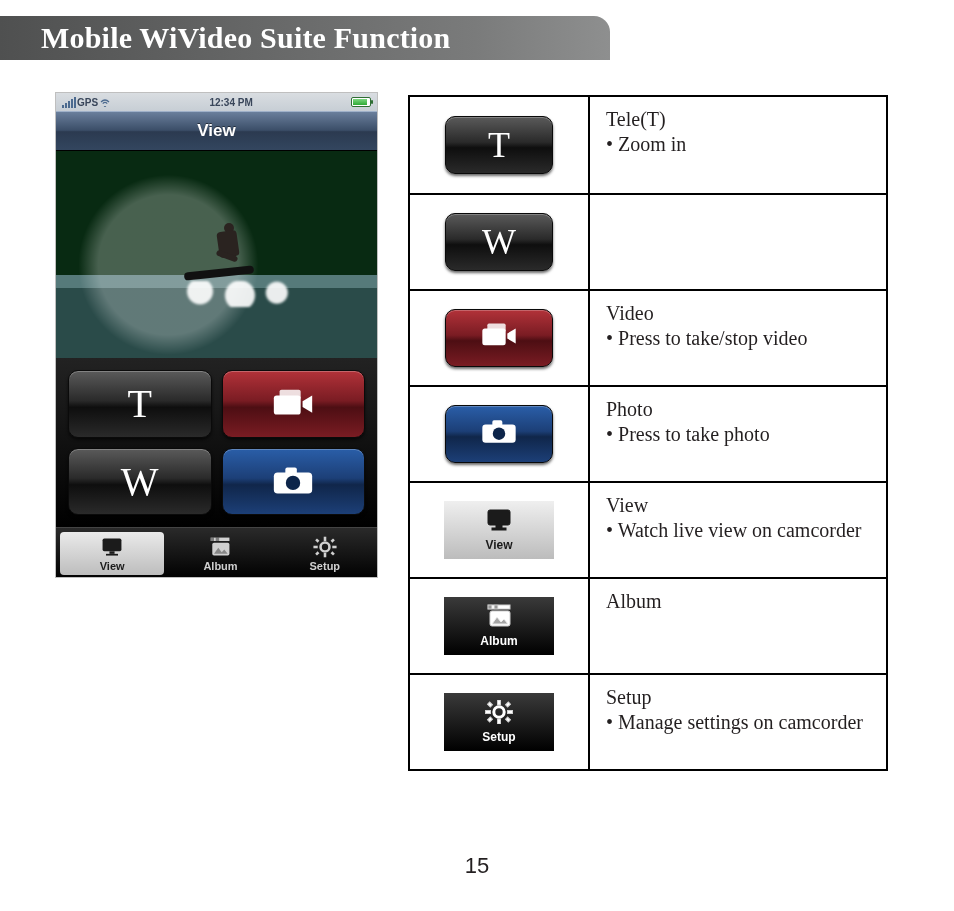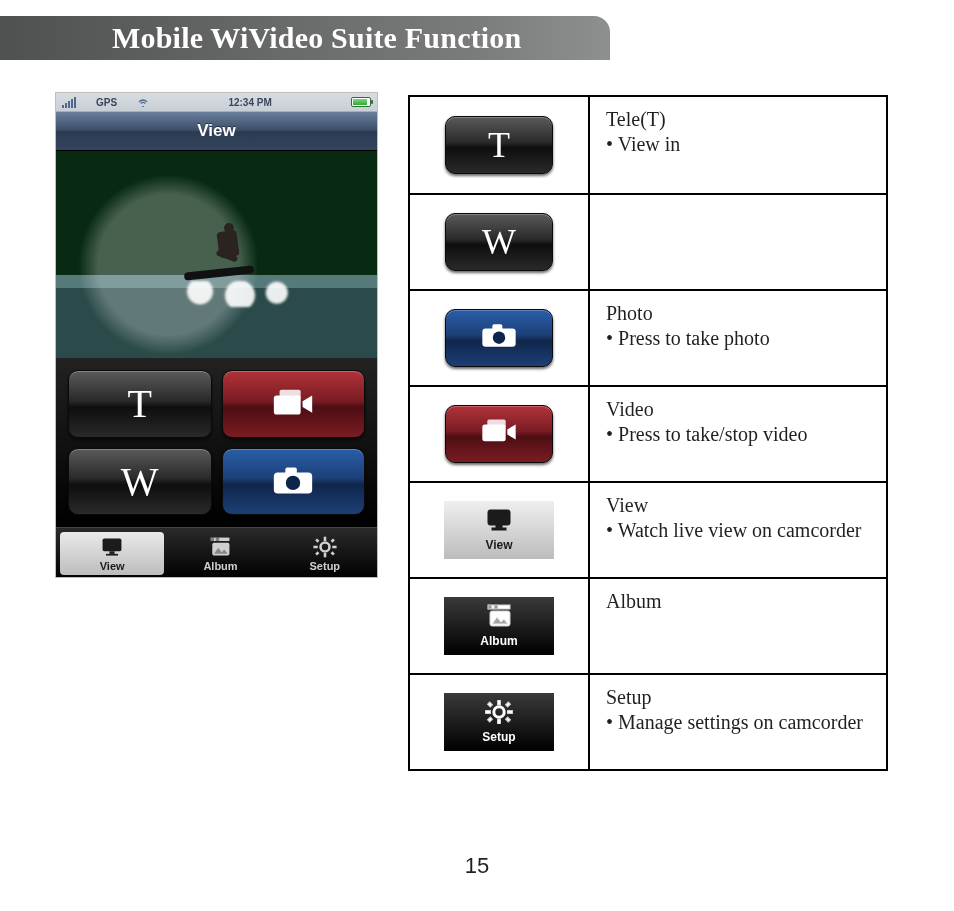--- a/index.html
+++ b/index.html
@@ -12,21 +12,21 @@
     color: #000;
   }
   
   .title-bar {
     position: absolute;
     top: 16px; left: 0;
     width: 610px; height: 44px;
     background: linear-gradient(to right, #4f5050 0%, #7a7b7b 78%, #8e8f8f 100%);
     border-top-right-radius: 16px;
     display: flex; align-items: center;
-    padding-left: 112px;
+    padding-left: 41px;
     color: #fff;
     font-weight: bold;
     font-size: 30px;
     letter-spacing: .2px;
   }
   
   .phone {
     position: absolute;
     left: 55px; top: 92px;
     width: 323px; height: 486px;
@@ -35,21 +35,21 @@
     overflow: hidden;
     font-family: "Helvetica Neue", Helvetica, Arial, sans-serif;
   }
   .ios-status {
     height: 18px;
     background: linear-gradient(#d9dde1,#c7ced5);
     display: flex; align-items: center; justify-content: space-between;
     padding: 0 6px;
     font-size: 10px; font-weight: bold; color: #39465a;
   }
-  .ios-status .left { display:flex; align-items:center; gap:20px; }
+  .ios-status .left { display:flex; align-items:center; gap:1px; }
   .ios-status .right { display:flex; align-items:center; gap:4px; }
   .bars { display:inline-flex; align-items:flex-end; gap:1px; }
   .bars i { width:2px; background:#4c6a8f; display:block; }
   .bars i:nth-child(1){height:3px} .bars i:nth-child(2){height:5px}
   .bars i:nth-child(3){height:7px} .bars i:nth-child(4){height:9px}
   .bars i:nth-child(5){height:11px}
   .wifi-mini { position:relative; width:12px; height:10px; }
   .wifi-mini svg { width:12px; height:10px; display:block; }
   .battery-mini { width:20px; height:10px; border:1px solid #2f6e34; border-radius:2px; position:relative; background:#fff; }
   .battery-mini::after{ content:""; position:absolute; right:-3px; top:2px; width:2px; height:4px; background:#2f6e34; border-radius:1px;}
@@ -331,57 +331,57 @@
 <div class="legend">
 
   <div class="row">
     <div class="cell-icon">
       <div class="chip dark">
         <span class="cap">T</span>
       </div>
     </div>
     <div class="cell-text">
       <div class="name">Tele(T)</div>
-      <div class="desc">View in</div>
+      <div class="desc">Zoom in</div>
     </div>
   </div>
 
   <div class="row">
     <div class="cell-icon">
       <div class="chip dark">
         <span class="cap">W</span>
       </div>
+    </div>
+  </div>
+
+  <div class="row">
+    <div class="cell-icon">
+      <div class="chip red">
+        <span class="shrink"><svg>
+              <use href="#sym-video"></use>
+            </svg></span>
+      </div>
+    </div>
+    <div class="cell-text">
+      <div class="name">Video</div>
+      <div class="desc">Press to take/stop video</div>
     </div>
   </div>
 
   <div class="row">
     <div class="cell-icon">
       <div class="chip blue">
         <span class="shrink"><svg>
               <use href="#sym-camera"></use>
             </svg></span>
       </div>
     </div>
     <div class="cell-text">
       <div class="name">Photo</div>
       <div class="desc">Press to take photo</div>
-    </div>
-  </div>
-
-  <div class="row">
-    <div class="cell-icon">
-      <div class="chip red">
-        <span class="shrink"><svg>
-              <use href="#sym-video"></use>
-            </svg></span>
-      </div>
-    </div>
-    <div class="cell-text">
-      <div class="name">Video</div>
-      <div class="desc">Press to take/stop video</div>
     </div>
   </div>
 
   <div class="row">
     <div class="cell-icon">
       <div class="tab-thumb light">
         <span><svg>
               <use href="#sym-monitor"></use>
             </svg></span>
         <span>View</span>

